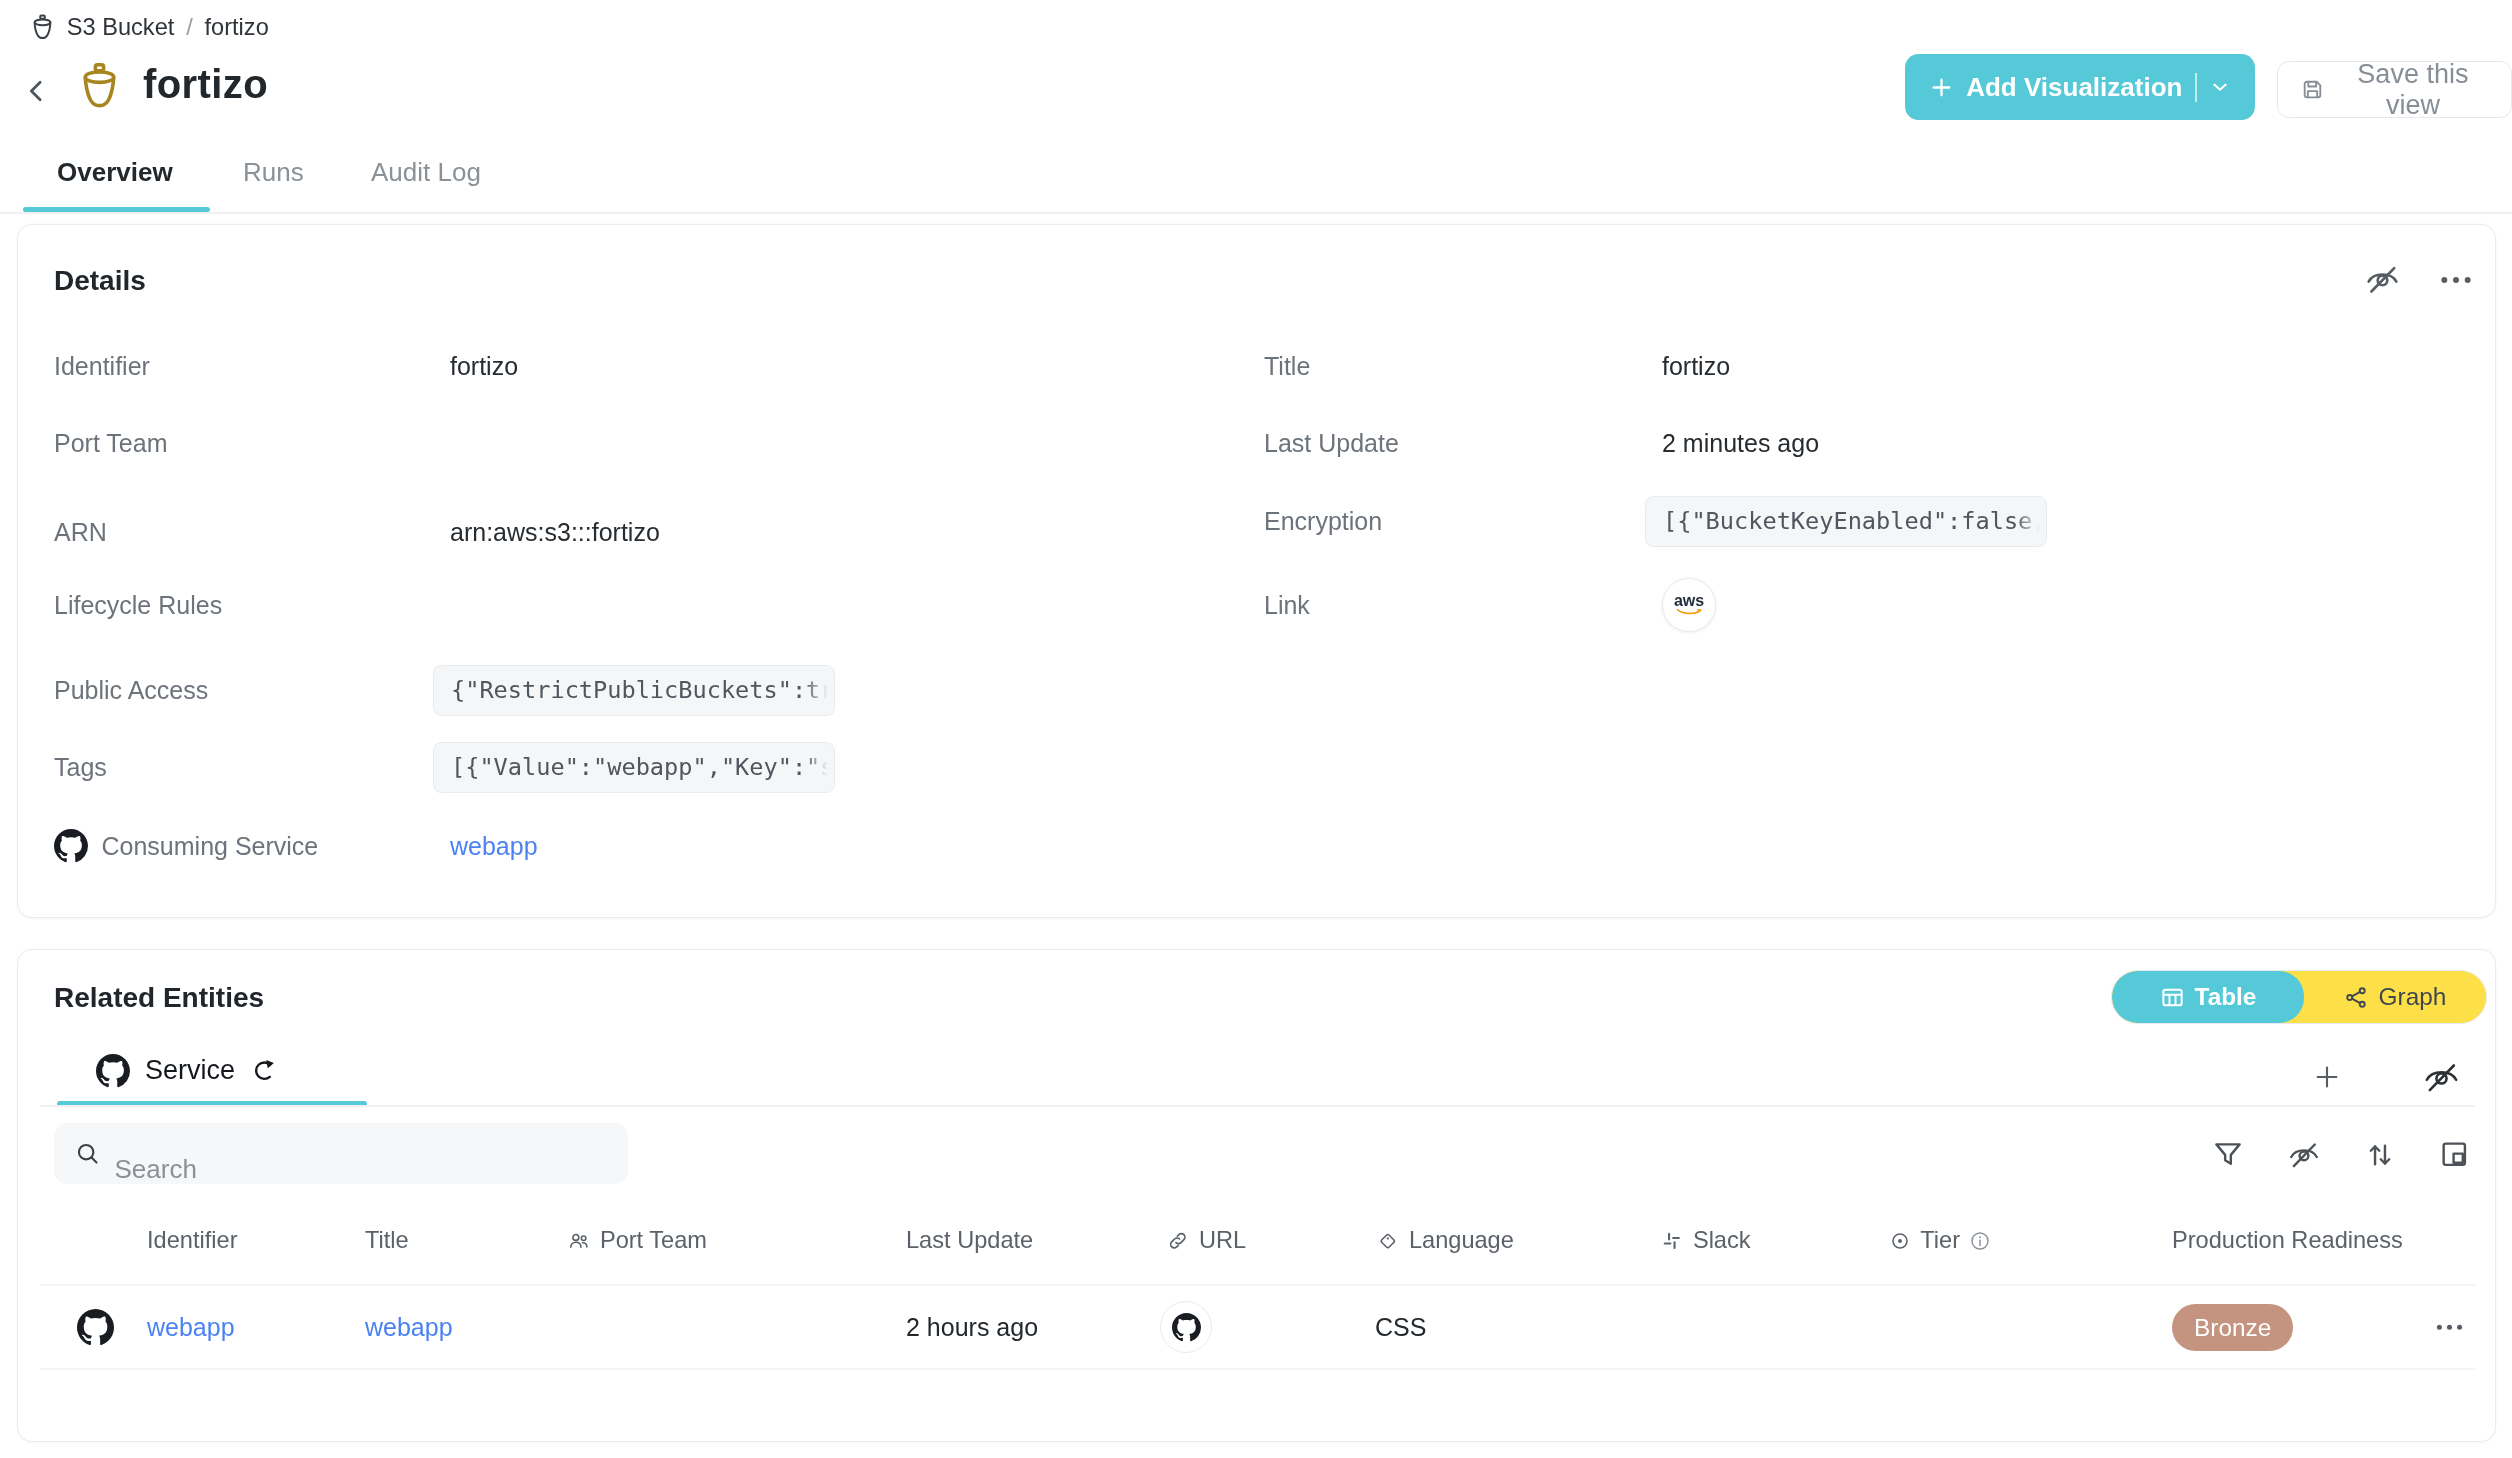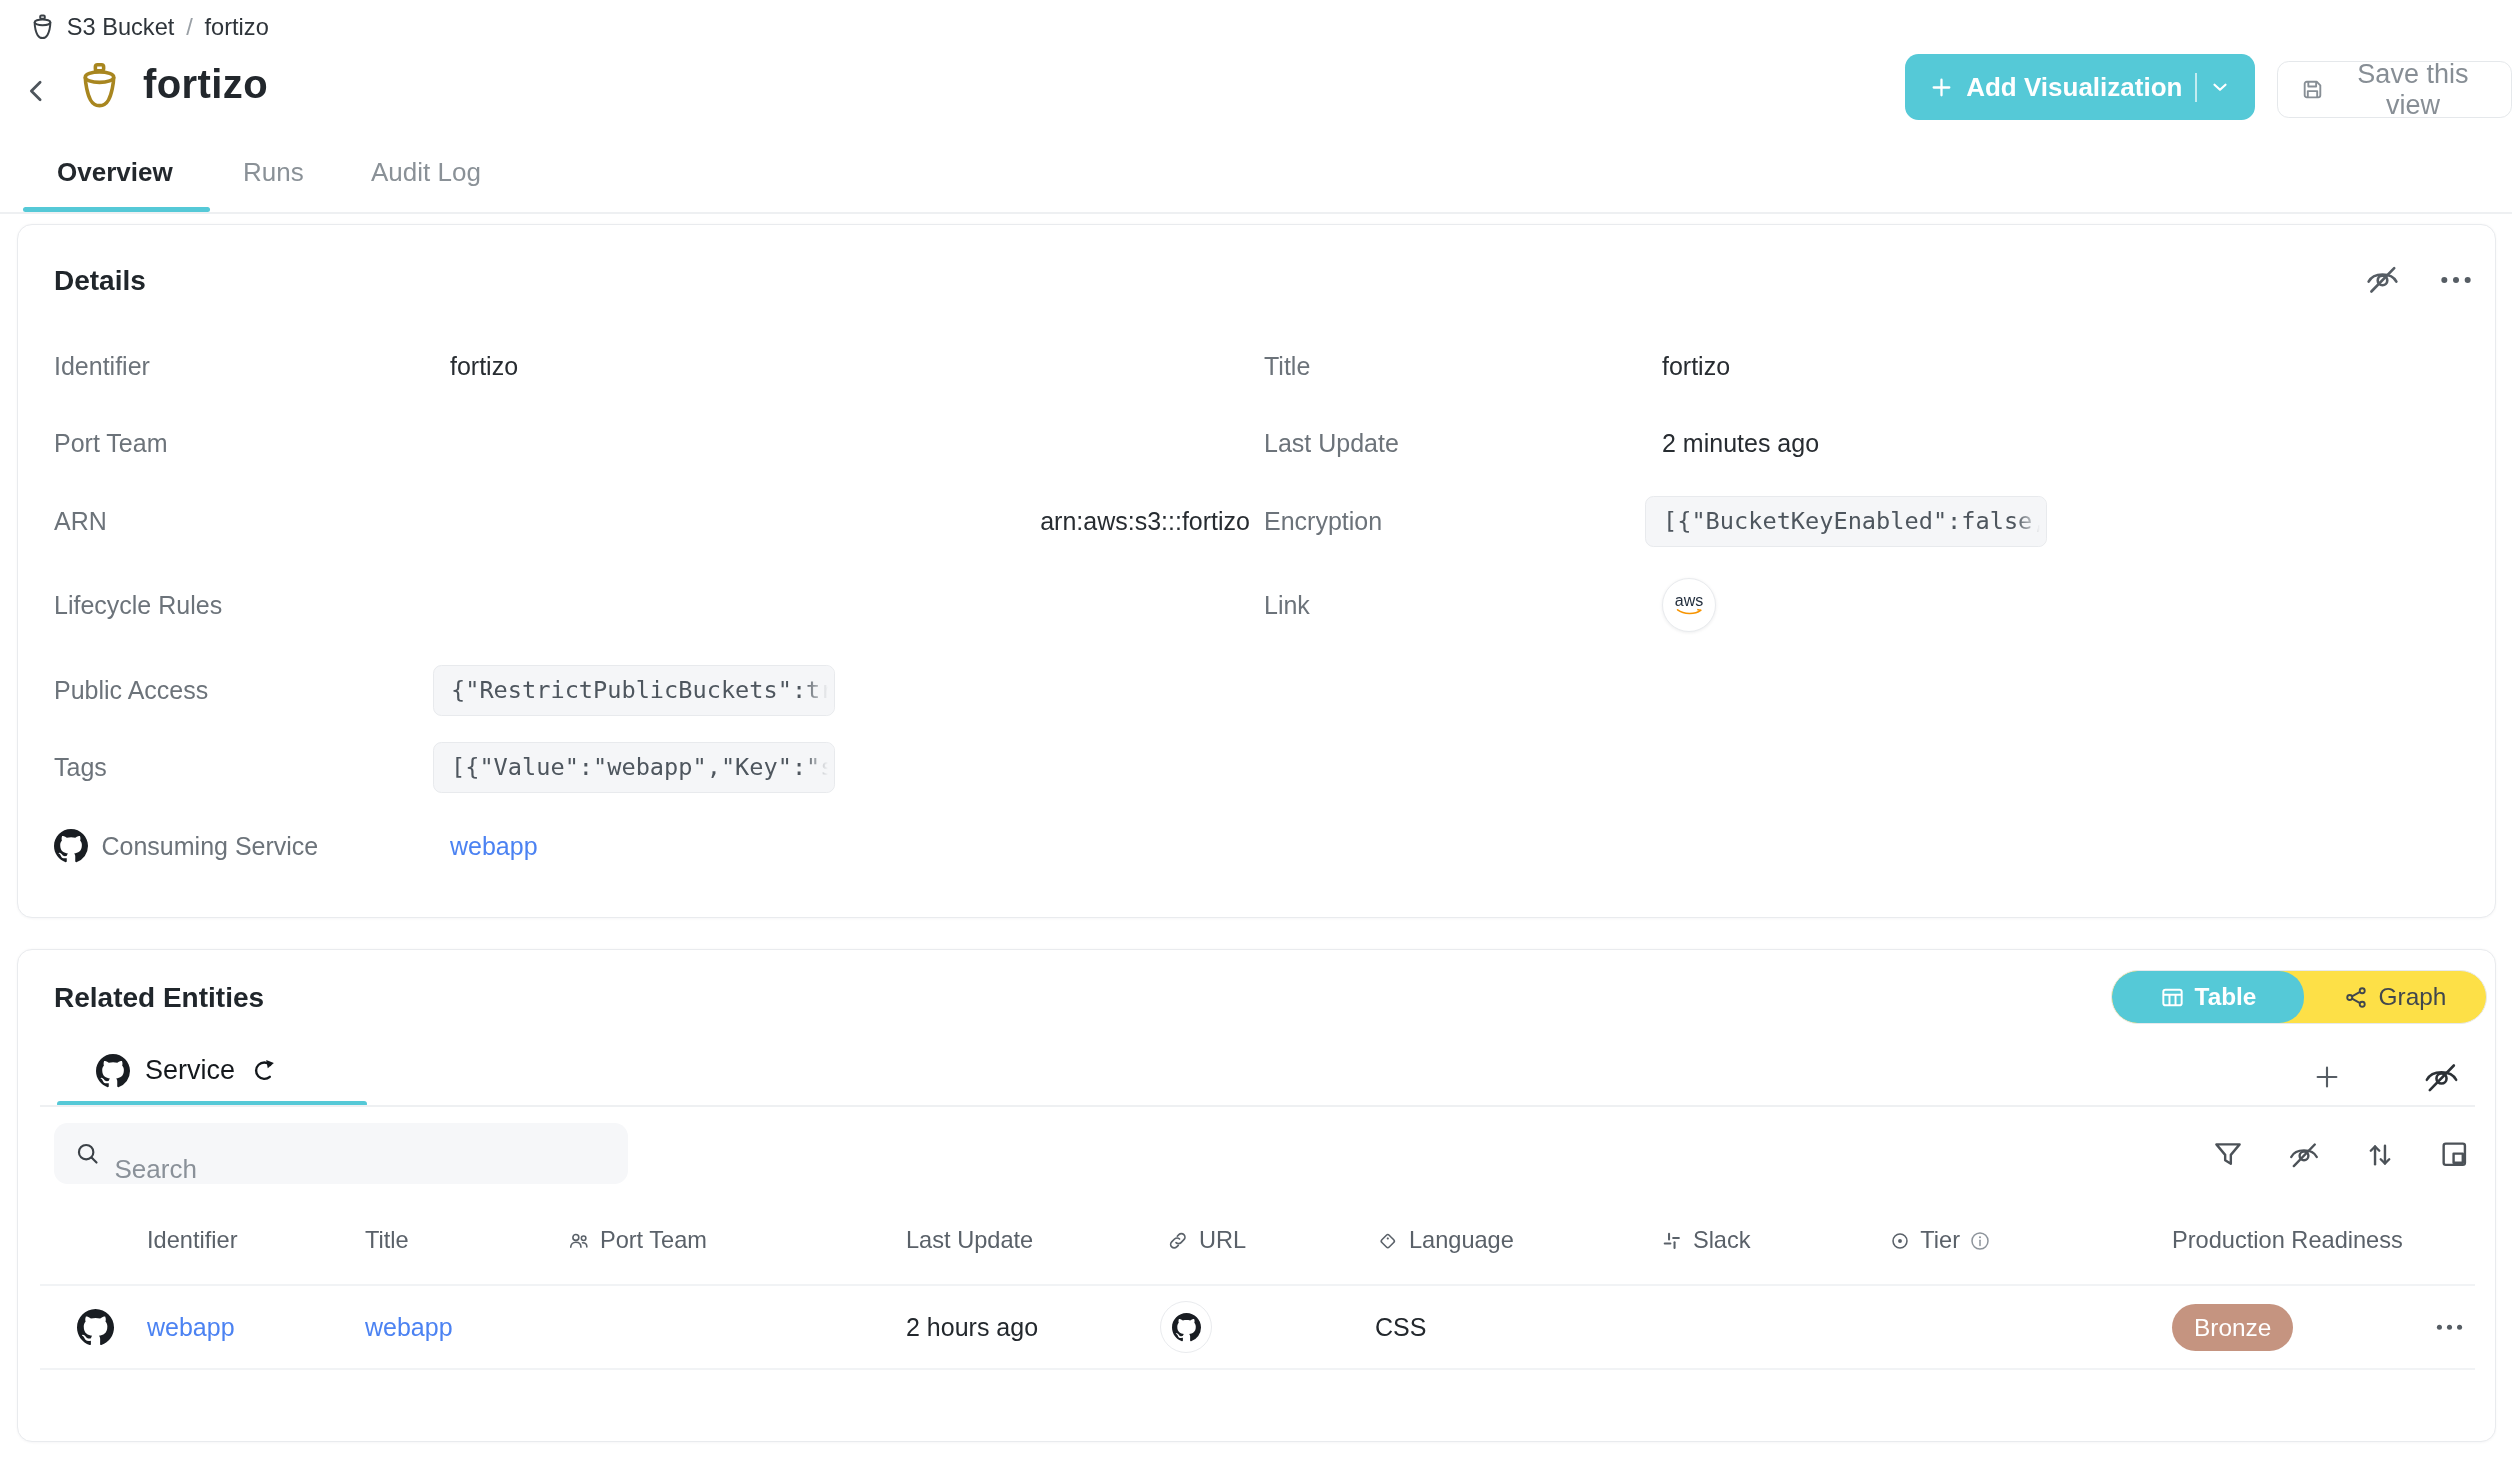--- a/index.html
+++ b/index.html
@@ -51,21 +51,21 @@
   .label-with-icon{display:flex;align-items:center;gap:13.5px;flex:0 0 auto;width:396px;}
   .label-with-icon .txt{font-size:25px;color:#6C737A;}
   .fvalue{font-size:25px;color:#272C31;}
   a.fvalue{color:#4B82F2;text-decoration:none;cursor:pointer;}
   .chip{margin-left:-17px;height:51px;display:flex;align-items:center;background:#F5F6F8;border:1.7px solid #E8EAED;
     border-radius:8.4px;padding:0 0 0 17px;width:402px;overflow:hidden;position:relative;}
   .chip code{font-family:"DejaVu Sans Mono","Liberation Mono",monospace;font-size:23.6px;color:#4E565E;white-space:pre;}
   .chip::after{content:"";position:absolute;right:0;top:0;bottom:0;width:30px;background:linear-gradient(90deg,rgba(245,246,248,0),#F5F6F8 80%);}
   .aws-badge{width:54px;height:54px;border-radius:50%;border:1.7px solid #E9EBEE;background:#fff;display:flex;flex-direction:column;
     align-items:center;justify-content:center;box-shadow:0 0.8px 3.4px rgba(16,24,40,.08);cursor:pointer;}
-  .aws-text{font-size:16px;font-weight:400;color:#232F3E;line-height:15px;}
+  .aws-text{font-size:16px;font-weight:700;color:#232F3E;line-height:15px;}
 
   
   .toggle{position:absolute;left:2093px;top:20px;width:376px;height:54px;border:1.7px solid #E7E9EC;border-radius:27px;display:flex;background:#fde047;overflow:hidden;}
   .seg{display:flex;align-items:center;justify-content:center;gap:10px;font-size:24.4px;cursor:pointer;}
   .seg.table{flex:0 0 192px;height:100%;border-radius:25px;background:#55C9D7;color:#fff;font-weight:700;}
   .seg.graph{flex:1;color:#40474D;}
 
   #service-tab{position:absolute;left:78px;top:98px;height:45px;display:flex;align-items:center;gap:15px;cursor:pointer;}
   #service-tab .lbl{font-size:27px;font-weight:500;color:#14181C;text-align:right;}
   #service-underline{position:absolute;left:39px;top:151px;width:310px;height:5.9px;border-radius:3.4px;background:#55C9D7;}
@@ -175,21 +175,21 @@
   </div>
 
   <div class="frow l" style="top:114px;">
     <span class="flabel">Identifier</span>
     <span class="fvalue">fortizo</span>
   </div>
   <div class="frow l" style="top:191px;">
     <span class="flabel">Port Team</span>
     <span class="fvalue"></span>
   </div>
-  <div class="frow l" style="top:269px;justify-content:space-between;">
+  <div class="frow l" style="top:280px;">
     <span class="flabel">ARN</span>
     <span class="fvalue">arn:aws:s3:::fortizo</span>
   </div>
   <div class="frow l" style="top:353px;">
     <span class="flabel">Lifecycle Rules</span>
     <span class="fvalue"></span>
   </div>
   <div class="frow l" style="top:438px;">
     <span class="flabel">Public Access</span>
     <span class="chip">

